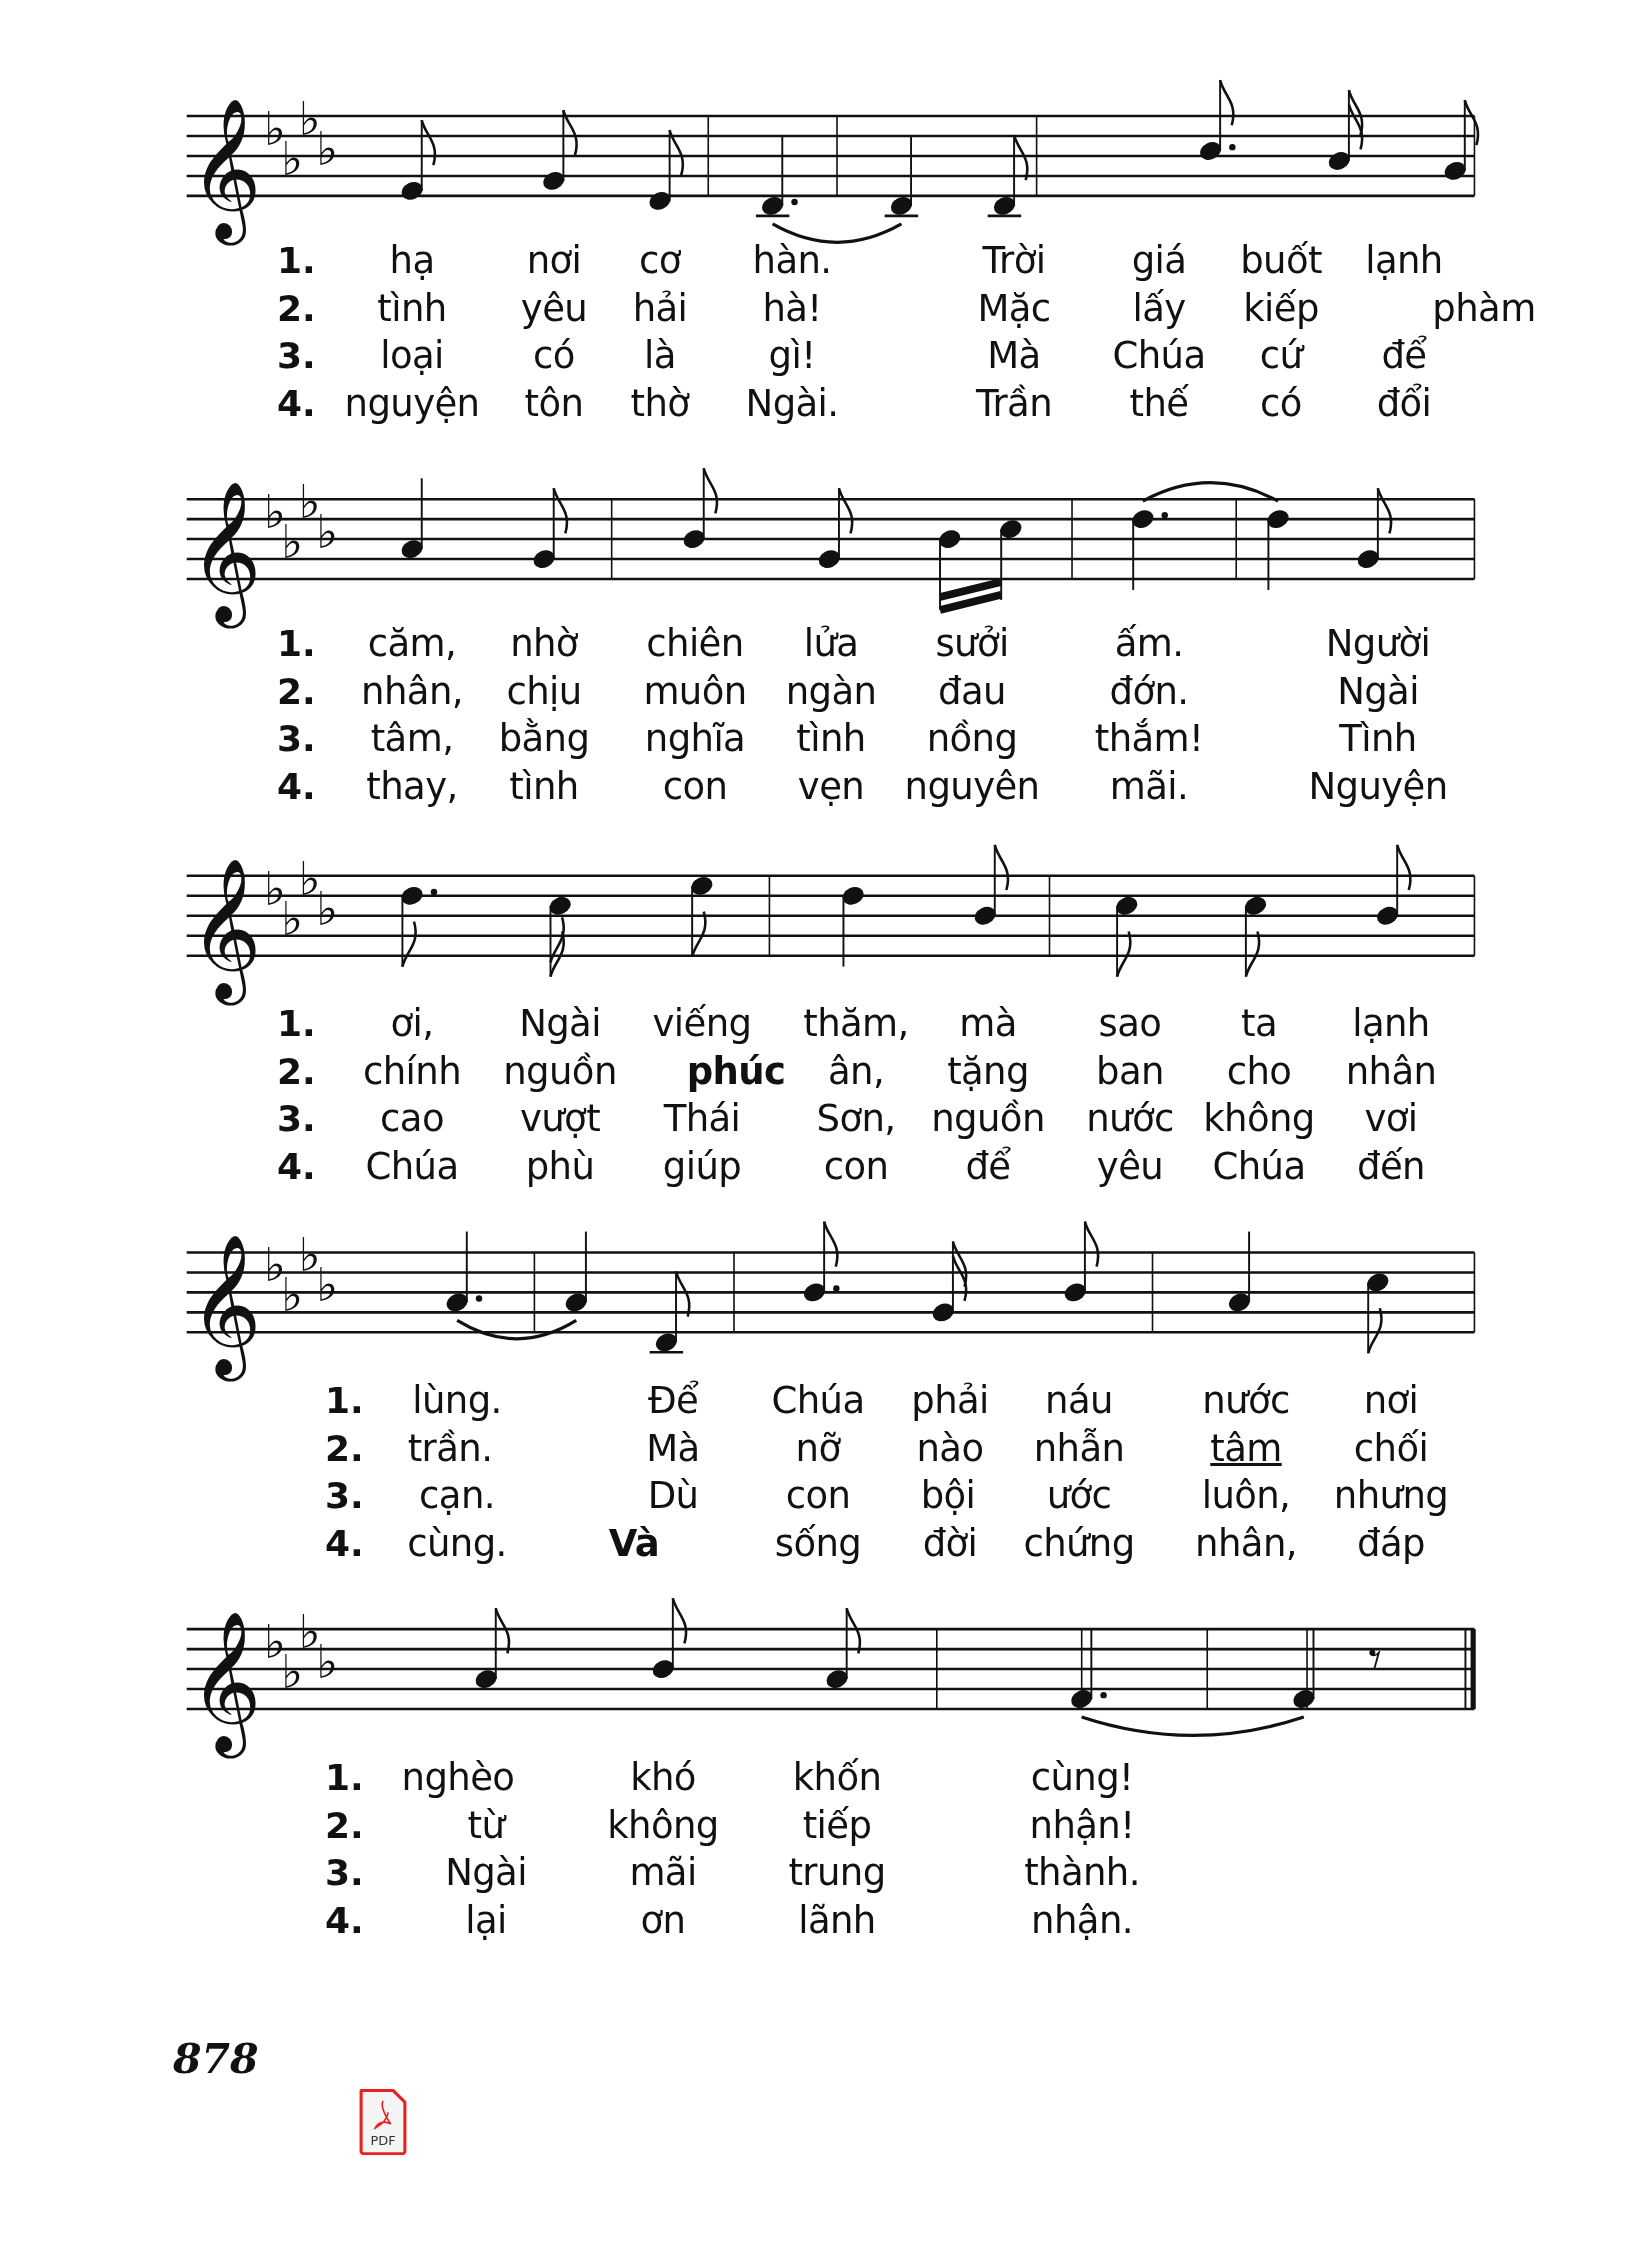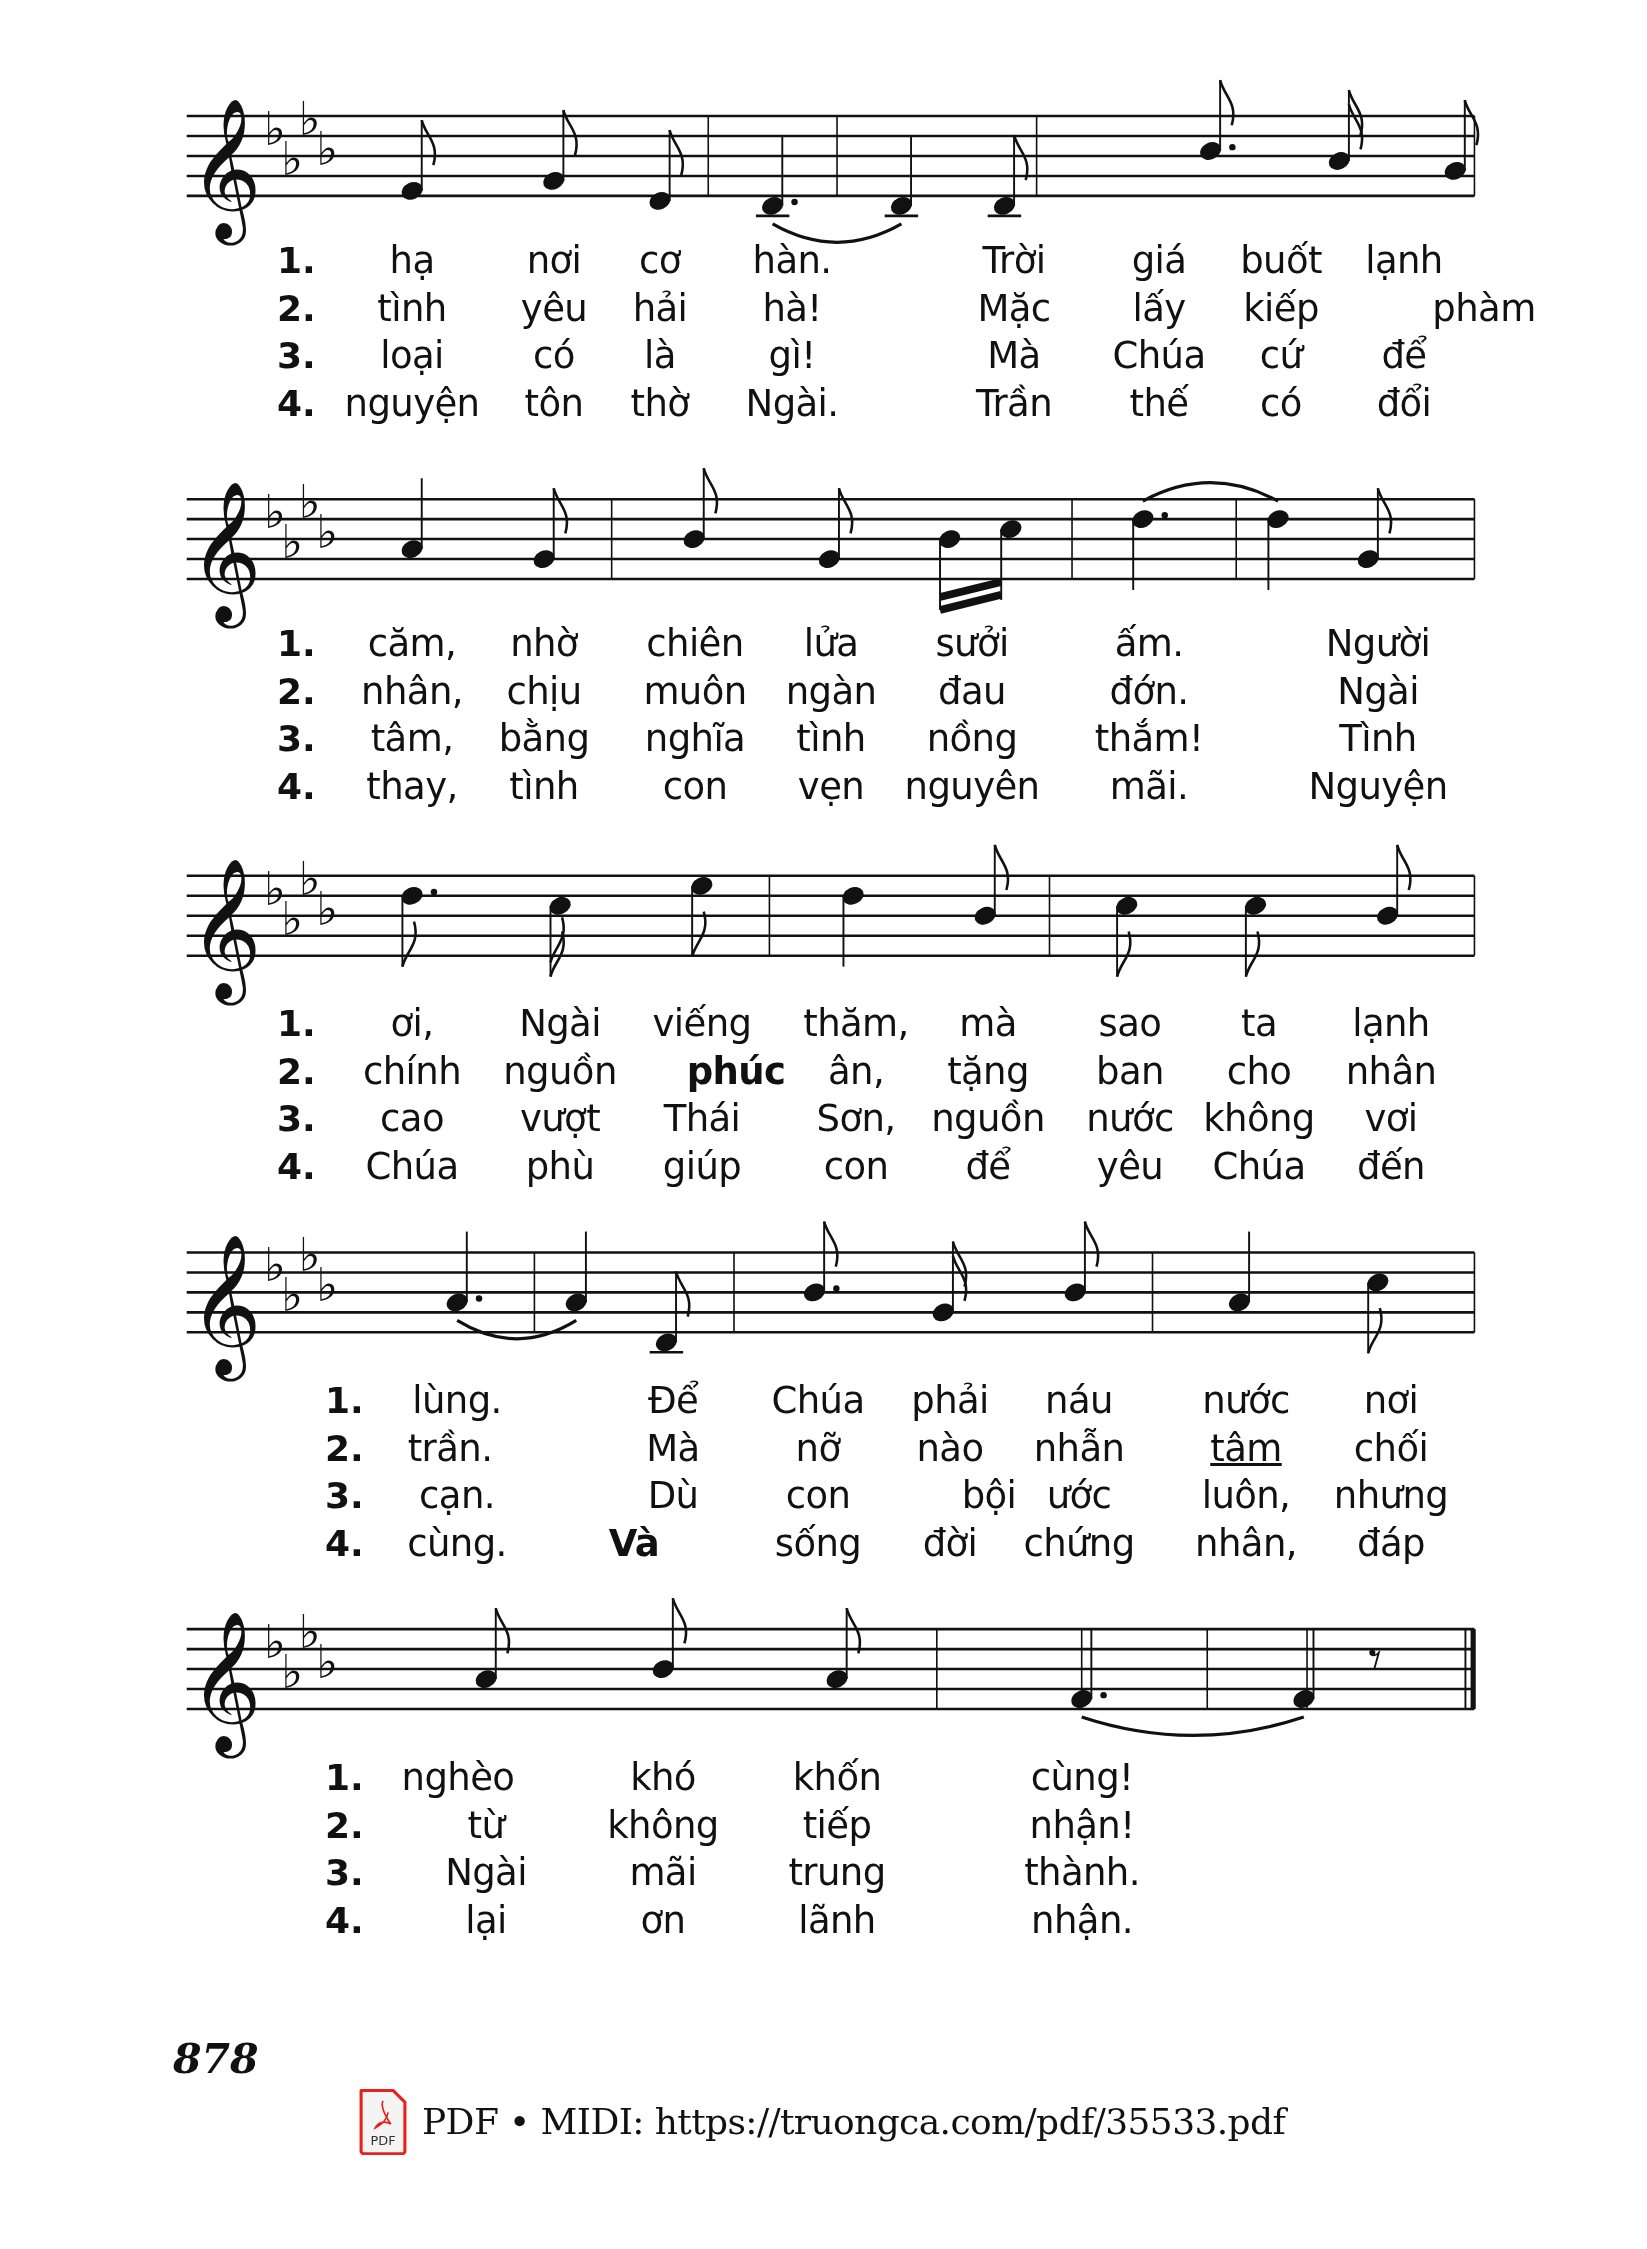--- a/index.html
+++ b/index.html
@@ -459,21 +459,21 @@
         <span class="syl" style="left: 950px;">nào</span>
         <span class="syl" style="left: 1079px;">nhẫn</span>
         <span class="syl" style="left: 1246px; text-decoration: underline;">tâm</span>
         <span class="syl" style="left: 1391px;">chối</span>
       </div>
       <div class="verse-row" style="top: 95px;">
         <span class="verse-num" style="left: 325px;">3.</span>
         <span class="syl" style="left: 457px;">cạn.</span>
         <span class="syl" style="left: 673px;">Dù</span>
         <span class="syl" style="left: 818px;">con</span>
-        <span class="syl" style="left: 989px;">bội</span>
+        <span class="syl" style="left: 948px;">bội</span>
         <span class="syl" style="left: 1079px;">ước</span>
         <span class="syl" style="left: 1246px;">luôn,</span>
         <span class="syl" style="left: 1391px;">nhưng</span>
       </div>
       <div class="verse-row" style="top: 143px;">
         <span class="verse-num" style="left: 325px;">4.</span>
         <span class="syl" style="left: 457px;">cùng.</span>
         <span class="syl" style="left: 634px; font-weight: bold;">Và</span>
         <span class="syl" style="left: 818px;">sống</span>
         <span class="syl" style="left: 950px;">đời</span>
@@ -515,15 +515,14 @@
   </div>
 
 <div class="page-number">878</div>
 
 <div class="footer">
   <svg class="pdf-icon" viewBox="0 0 40 52">
     <path d="M3 2 H28 L37 11 V49 a2 2 0 0 1 -2 2 H5 a2 2 0 0 1 -2 -2 Z" fill="#f4f4f4" stroke="#e8231f" stroke-width="2.4" stroke-linejoin="round"></path>
     <path d="M20 10 c-2 4 2 12 6 18 c-5 -3 -10 -1 -12 3 c4 -2 9 -6 10 -12" fill="none" stroke="#e8231f" stroke-width="1.3"></path>
     <text x="20" y="44" text-anchor="middle" font-family="DejaVu Sans, sans-serif" font-size="10" fill="#333">PDF</text>
   </svg>
-  <span class="footer-text">PDF • MIDI: https://truongca.com/pdf/35533.pdf</span>
 </div>
 
 
 </body></html>

